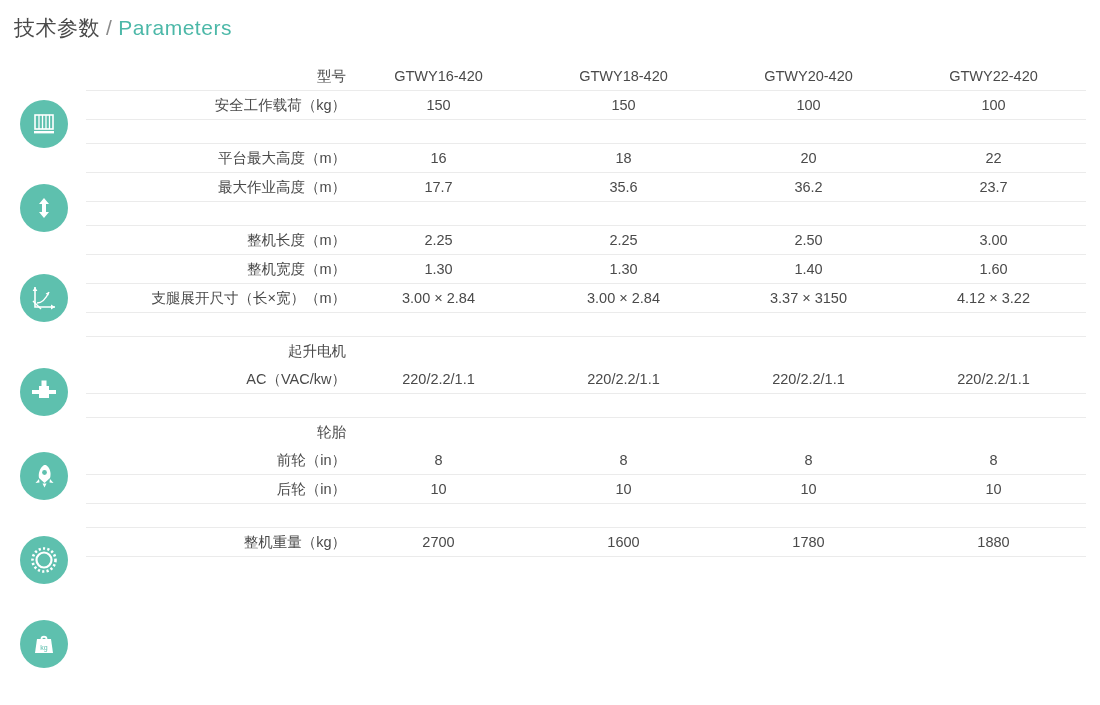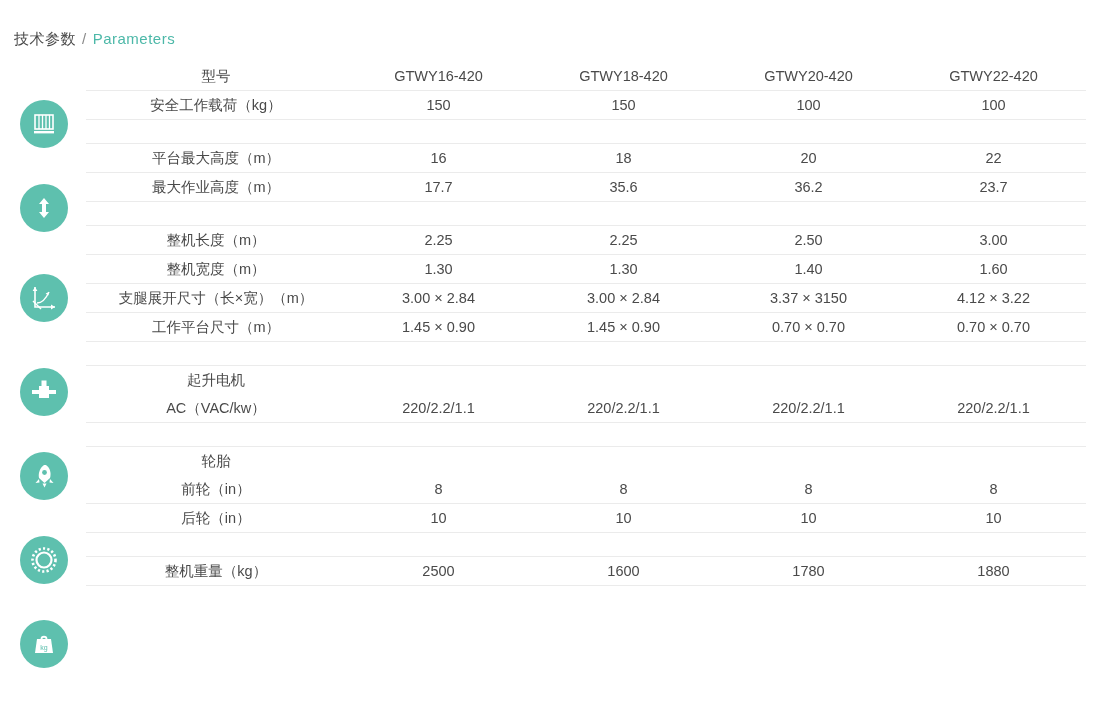--- a/index.html
+++ b/index.html
@@ -16,22 +16,22 @@
   }
   .page {
     position: relative;
     width: 1100px;
     height: 705px;
   }
   
   .title {
     position: absolute;
     left: 14px;
-    top: 30px;
-    font-size: 15px;
+    top: 14px;
+    font-size: 21px;
     letter-spacing: 0.5px;
     white-space: nowrap;
     text-align: right;
   }
   .title .cn {
     color: #4a4a4a;
   }
   .title .sep {
     color: #8a8a8a;
     padding: 0 6px;
@@ -55,21 +55,21 @@
   table.params td {
     font-size: 14.5px;
     color: #4a4a4a;
     padding: 0;
     height: 28px;
     vertical-align: middle;
     border-bottom: 1px solid #ebebeb;
     white-space: nowrap;
   }
   td.label {
-    text-align: center;
+    text-align: right;
     padding-left: 4px;
     width: 260px;
     margin-left: 45px;
   }
   td.val {
     text-align: center;
     width: 185px;
   }
   tr.spacer-line td {
     height: 23px;
@@ -236,27 +236,20 @@
           <td class="val">1.40</td>
           <td class="val">1.60</td>
         </tr>
         <tr>
           <td class="label">支腿展开尺寸（长×宽）（m）</td>
           <td class="val">3.00 × 2.84</td>
           <td class="val">3.00 × 2.84</td>
           <td class="val">3.37 × 3150</td>
           <td class="val">4.12 × 3.22</td>
         </tr>
-        <tr>
-          <td class="label">工作平台尺寸（m）</td>
-          <td class="val">1.45 × 0.90</td>
-          <td class="val">1.45 × 0.90</td>
-          <td class="val">0.70 × 0.70</td>
-          <td class="val">0.70 × 0.70</td>
-        </tr>
 
         <tr class="spacer-line">
             <td colspan="5"></td>
           </tr>
 
         <tr class="nob">
           <td class="label">起升电机</td>
           <td class="val"></td>
           <td class="val"></td>
           <td class="val"></td>
@@ -295,21 +288,21 @@
           <td class="val">10</td>
           <td class="val">10</td>
         </tr>
 
         <tr class="spacer-line">
             <td colspan="5"></td>
           </tr>
 
         <tr>
           <td class="label">整机重量（kg）</td>
-          <td class="val">2500</td>
+          <td class="val">2700</td>
           <td class="val">1600</td>
           <td class="val">1780</td>
           <td class="val">1880</td>
         </tr>
       </tbody>
     </table>
   </div>
 
 </div>
 

